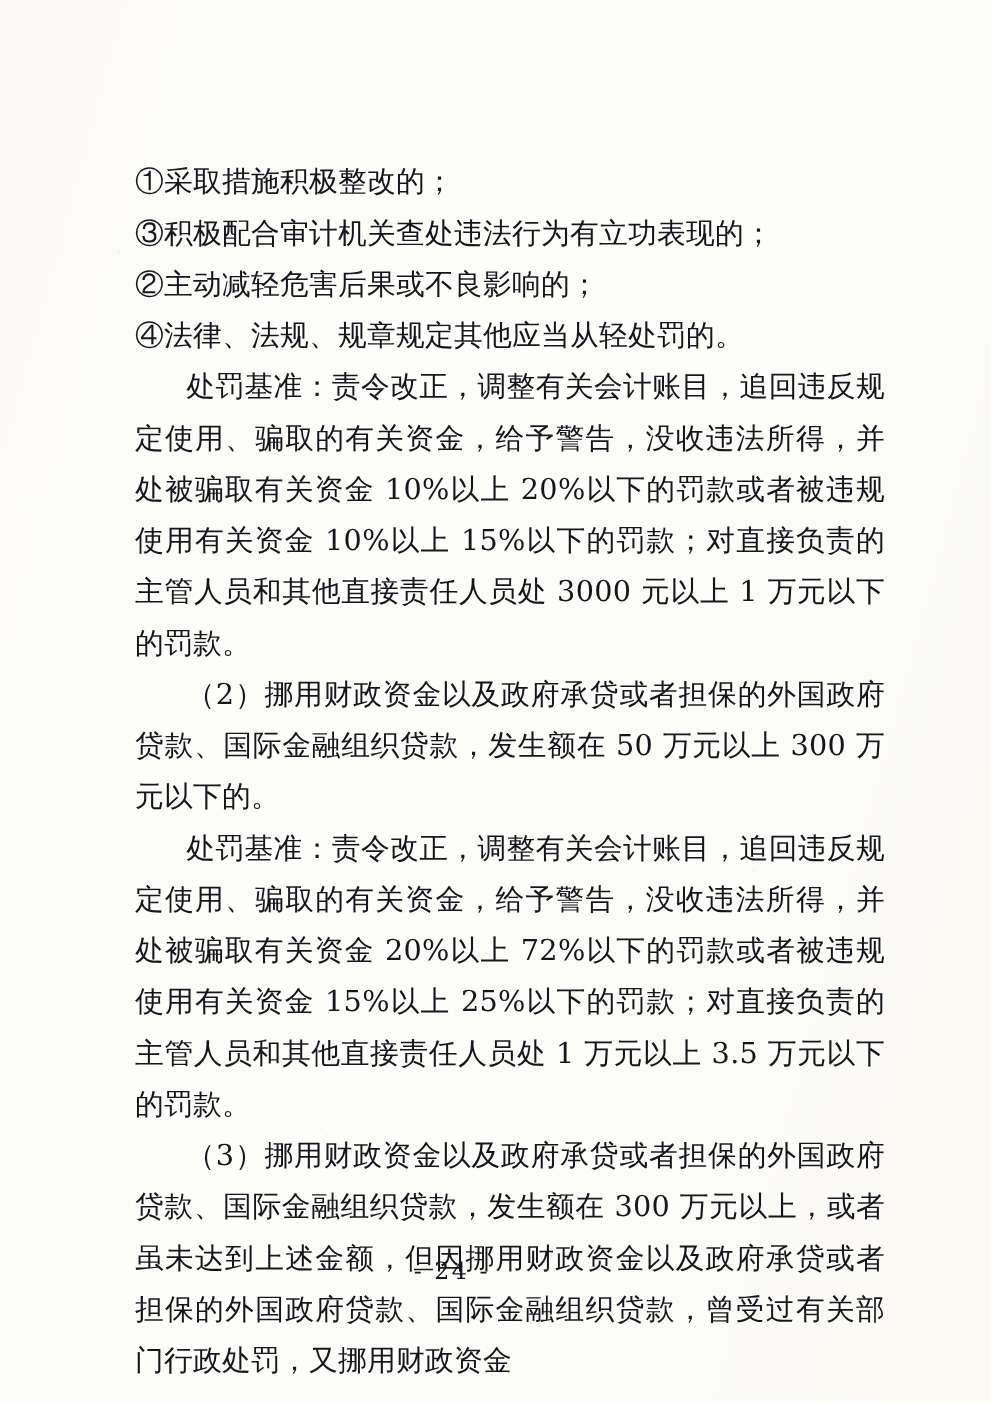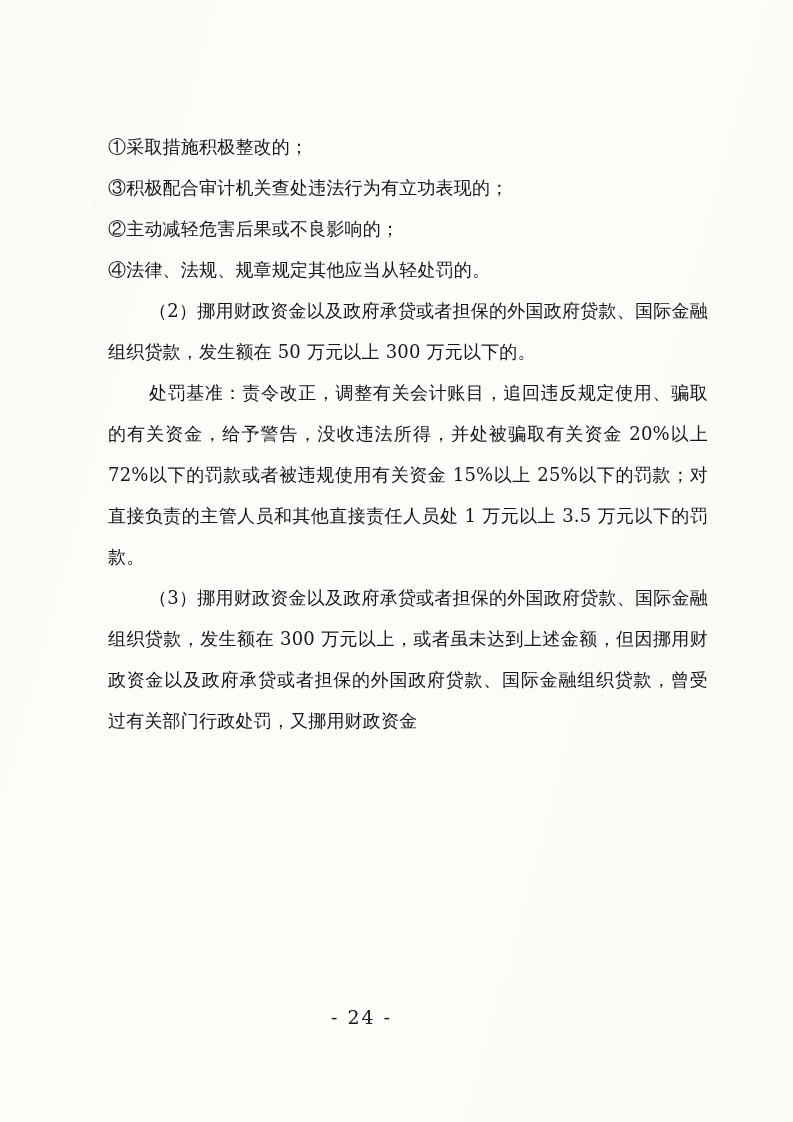--- a/index.html
+++ b/index.html
@@ -32,21 +32,21 @@
       radial-gradient(circle at 33% 81%, rgba(190,185,170,0.08) 0 1.3px, transparent 2px),
       radial-gradient(circle at 58% 27%, rgba(190,185,170,0.07) 0 1.1px, transparent 2px);
   }
   .content {
     position: absolute;
     left: 108px;
     top: 126px;
     width: 600px;
   }
   .para {
-    font-size: 18px;
+    font-size: 23px;
     line-height: 41px;
     letter-spacing: 0.2px;
     margin: 0 0 0 0;
     text-align: justify;
     text-justify: inter-ideograph;
     color: #15151d;
   }
   .indent {
     text-indent: 41px;
   }
@@ -71,20 +71,21 @@
 <body>
 
 <div class="page">
   <div class="paper-texture"></div>
 
   <div class="content">
     <p class="para item">①采取措施积极整改的；</p>
     <p class="para item">③积极配合审计机关查处违法行为有立功表现的；</p>
     <p class="para item">②主动减轻危害后果或不良影响的；</p>
     <p class="para item">④法律、法规、规章规定其他应当从轻处罚的。</p>
+    <p class="para indent">处罚基准：责令改正，调整有关会计账目，追回违反规定使用、骗取的有关资金，给予警告，没收违法所得，并处被骗取有关资金 10%以上 20%以下的罚款或者被违规使用有关资金 10%以上 15%以下的罚款；对直接负责的主管人员和其他直接责任人员处 3000 元以上 1 万元以下的罚款。</p>
     <p class="para indent">（2）挪用财政资金以及政府承贷或者担保的外国政府贷款、国际金融组织贷款，发生额在 50 万元以上 300 万元以下的。</p>
     <p class="para indent">处罚基准：责令改正，调整有关会计账目，追回违反规定使用、骗取的有关资金，给予警告，没收违法所得，并处被骗取有关资金 20%以上 72%以下的罚款或者被违规使用有关资金 15%以上 25%以下的罚款；对直接负责的主管人员和其他直接责任人员处 1 万元以上 3.5 万元以下的罚款。</p>
     <p class="para indent">（3）挪用财政资金以及政府承贷或者担保的外国政府贷款、国际金融组织贷款，发生额在 300 万元以上，或者虽未达到上述金额，但因挪用财政资金以及政府承贷或者担保的外国政府贷款、国际金融组织贷款，曾受过有关部门行政处罚，又挪用财政资金</p>
   </div>
 
   <div class="footer">
     <span class="pagenum">- 24 -</span>
   </div>
 </div>
 

